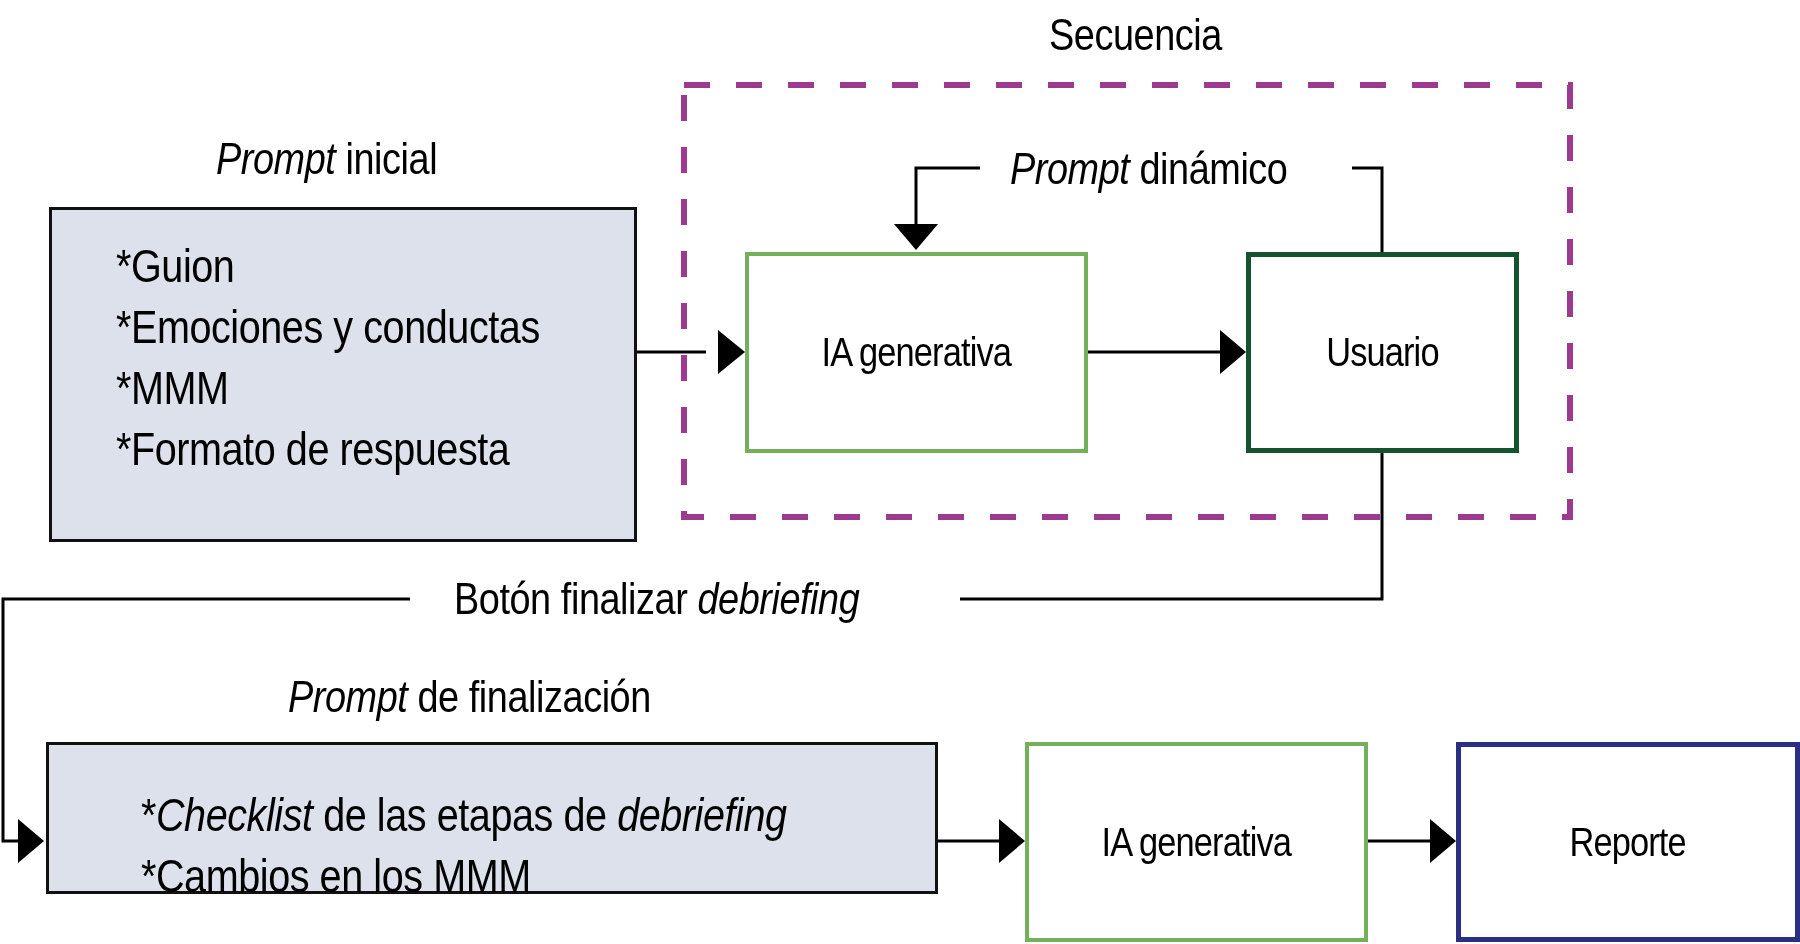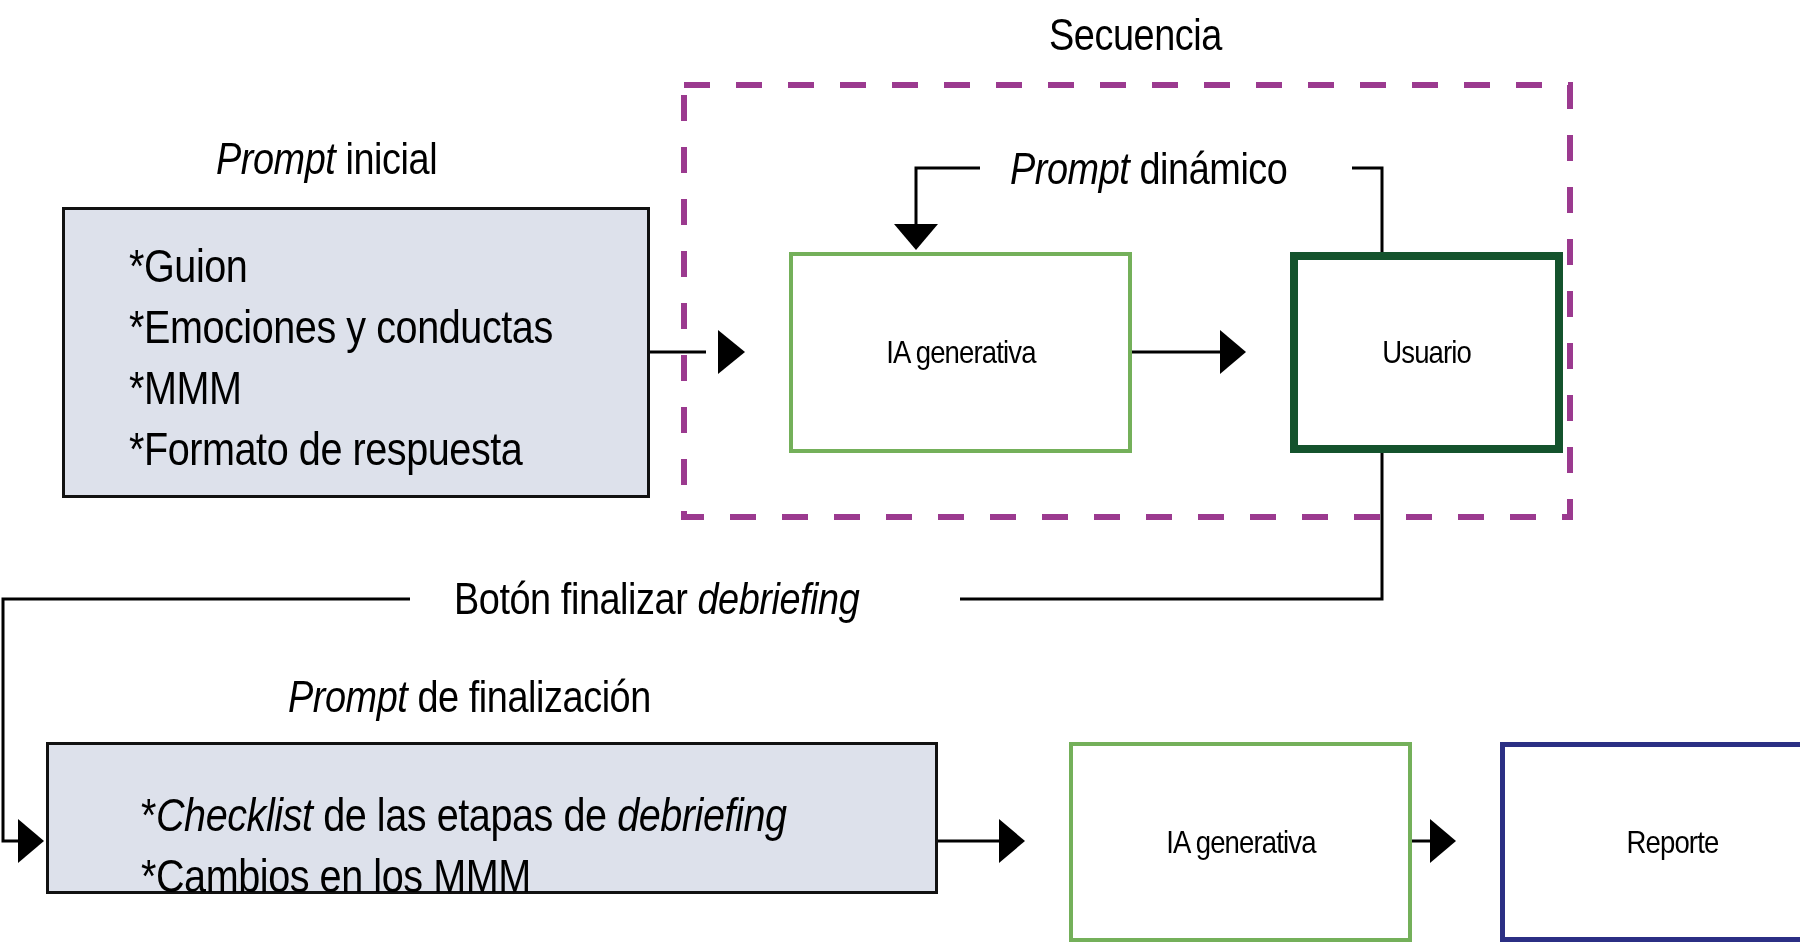--- a/index.html
+++ b/index.html
@@ -2,24 +2,24 @@
 <html><head>
 <meta charset="utf-8">
 <style>
   html, body { margin: 0; padding: 0; background: #ffffff; }
   body { width: 1800px; height: 944px; position: relative; overflow: hidden;
          font-family: "Liberation Sans", sans-serif; color: #000; }
   svg.lines { position: absolute; left: 0; top: 0; }
   .box { position: absolute; box-sizing: border-box; }
   .prompt-box { background: #dde1eb; border: 3px solid #111; }
   .node { background: #fff; display: flex; align-items: center; justify-content: center;
-          font-size: 32px; letter-spacing: -1px; transform-origin: center; margin-left: 44px; }
+          font-size: 40px; letter-spacing: -1px; transform-origin: center; }
   .node span { display: inline-block; transform: scaleX(0.86); white-space: nowrap; }
   .green { border: 4px solid #74b05a; }
-  .blue { border: 8px solid #14532d; }
+  .blue { border: 5px solid #14532d; }
   .navy { border: 5px solid #2b2f84; }
   .label { position: absolute; font-size: 44px; white-space: nowrap;
            transform: scaleX(0.86); transform-origin: left center; letter-spacing: -0.5px; background: #fff; }
   .list { position: absolute; font-size: 46px; line-height: 61px; white-space: nowrap;
           transform: scaleX(0.86); transform-origin: left top; letter-spacing: -0.5px; }
   .list div { display: block; }
   i { font-style: italic; }
 </style>
 </head>
 <body>
@@ -55,21 +55,21 @@
 </svg>
 
 <div class="label" style="left:1049px; top:10px; background:transparent;">
   <span>Secuencia</span>
 </div>
 
 <div class="label" style="left:216px; top:134px; background:transparent;">
   <i>Prompt</i><span> inicial</span>
 </div>
 
-<div class="box prompt-box" style="left:62px; top:207px; width:588px; height:291px;">
+<div class="box prompt-box" style="left:49px; top:207px; width:588px; height:335px;">
   <div class="list" style="left:64px; top:26px;">
     <div>*Guion</div>
     <div>*Emociones y conductas</div>
     <div>*MMM</div>
     <div>*Formato de respuesta</div>
   </div>
 </div>
 
 <div class="label" style="left:1010px; top:144px; background:transparent;">
   <i>Prompt</i><span> dinámico</span>

